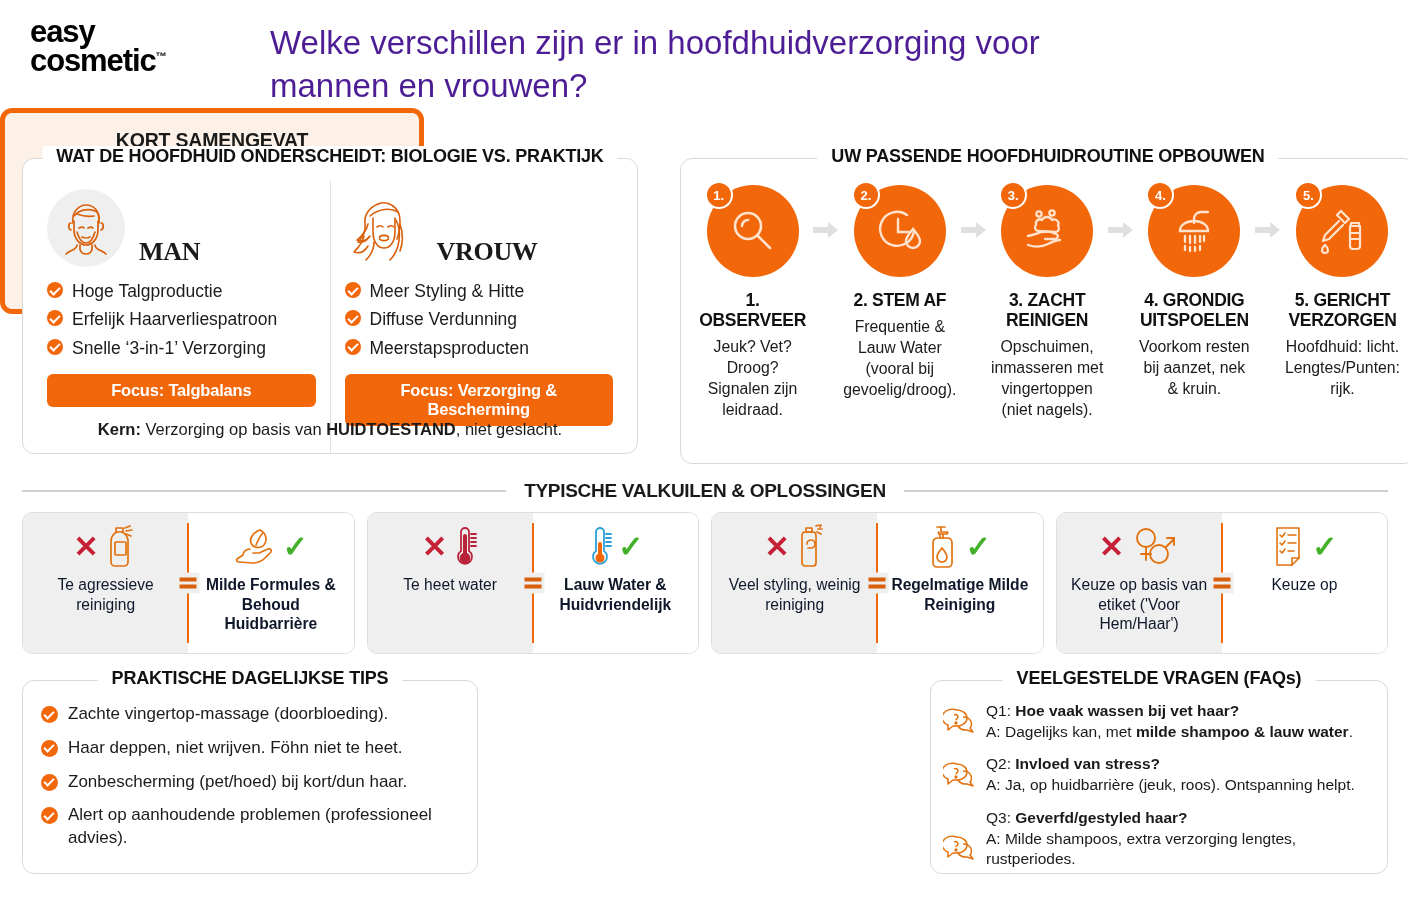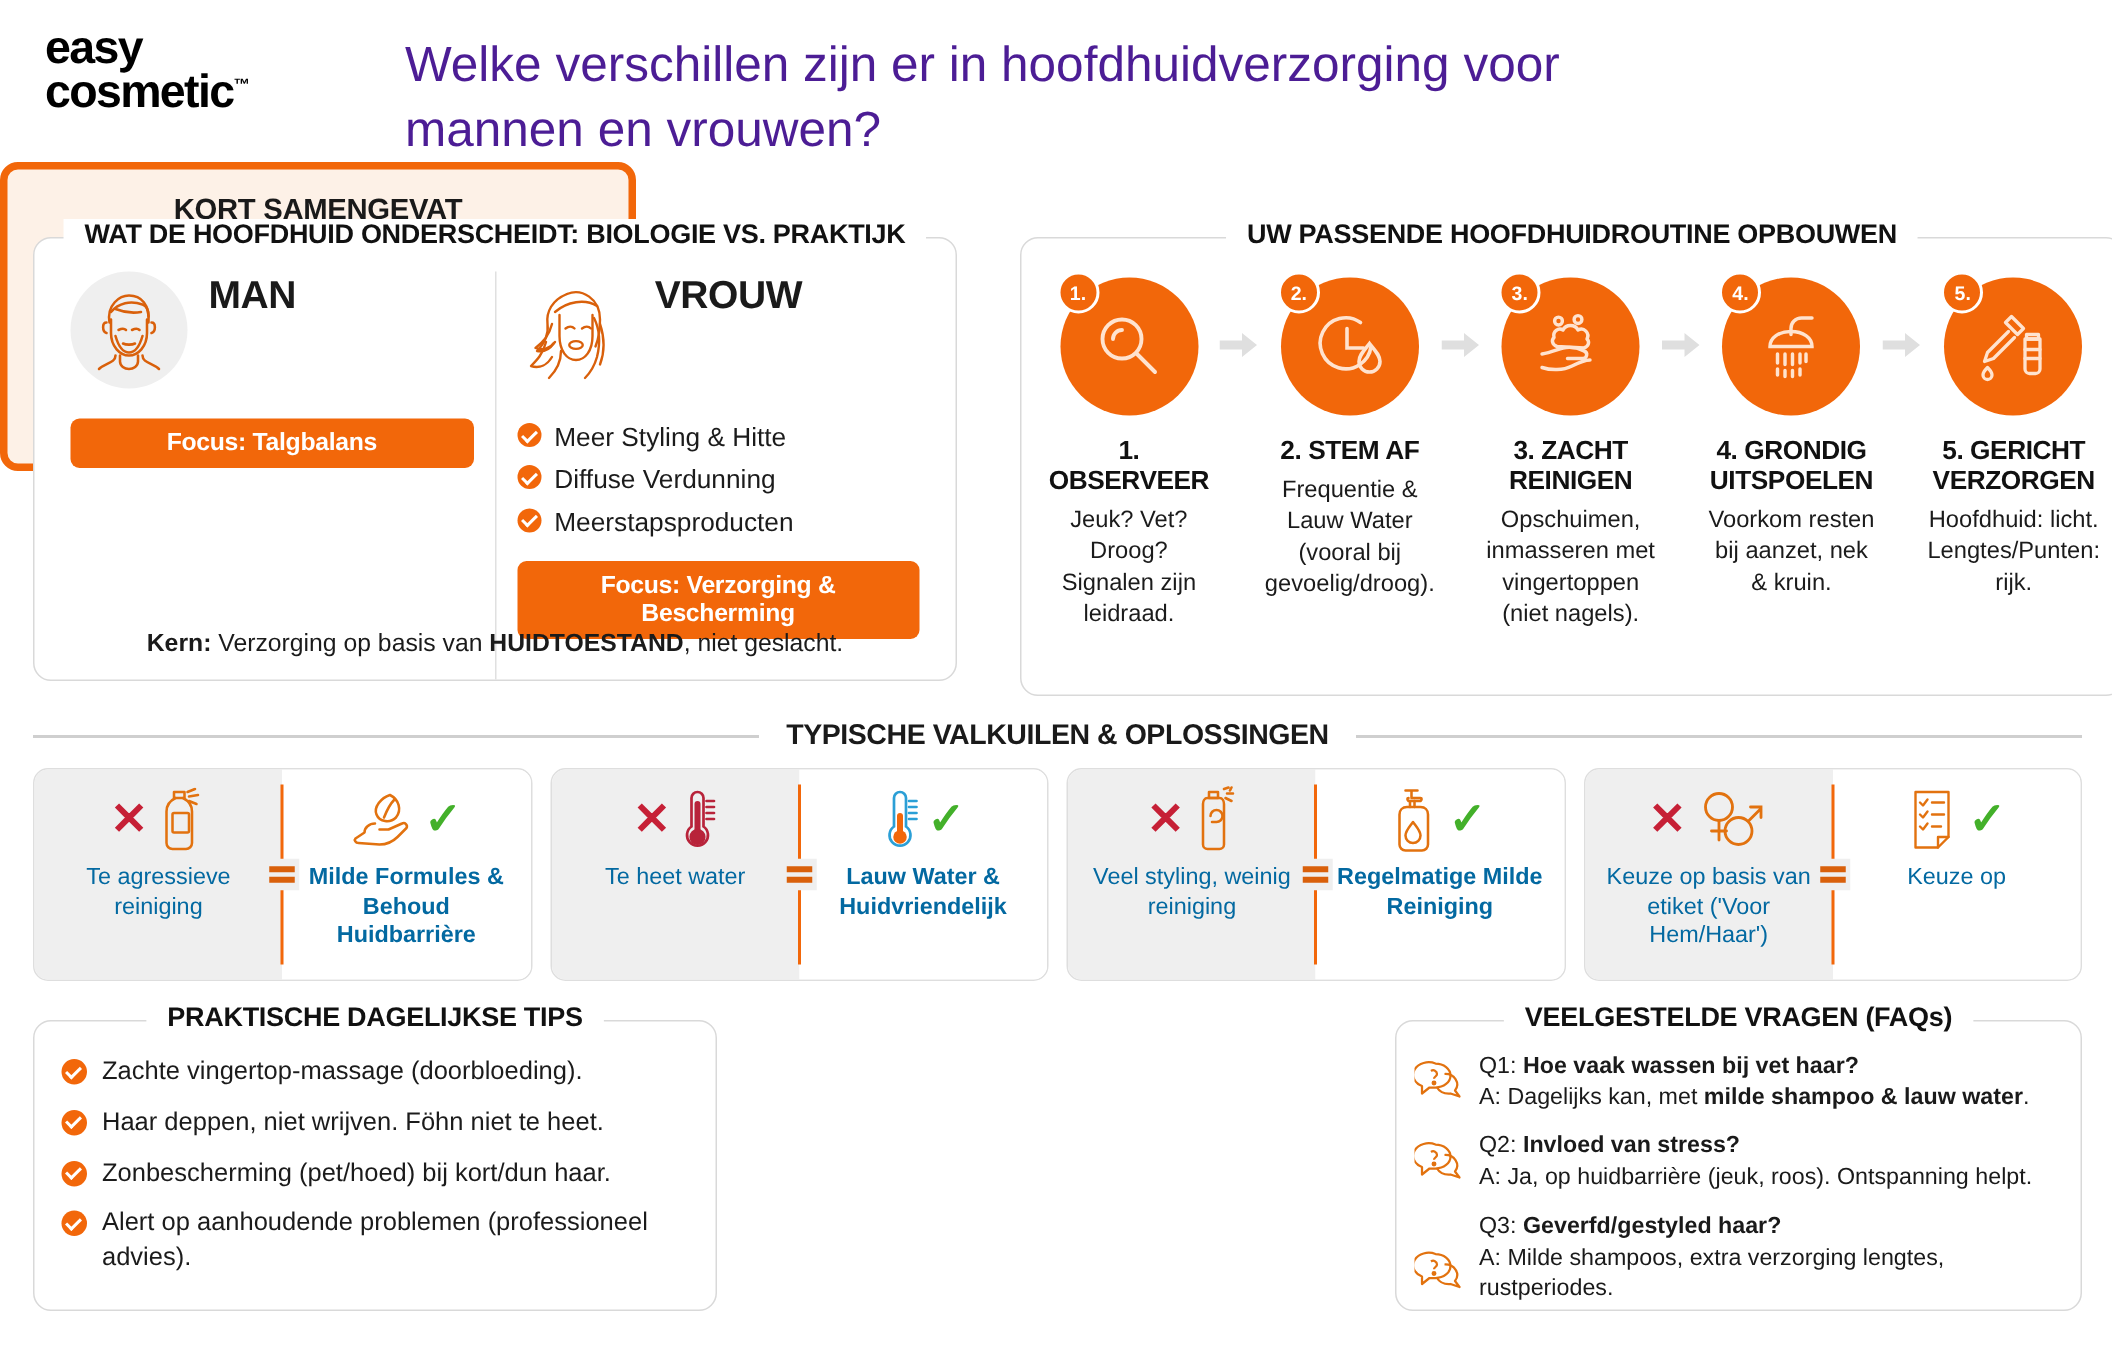--- a/index.html
+++ b/index.html
@@ -42,21 +42,21 @@
     background: #fff; padding: 0 14px; white-space: nowrap;
     font-size: 18px; font-weight: bold; letter-spacing: -0.2px;
     color: #111;
   }
 
   
   #panel-bio { left: 22px; top: 158px; width: 616px; height: 296px; }
   .bio-cols { display: flex; padding: 22px 10px 0 10px; height: 100%; }
   .bio-col { flex: 1; padding: 0 14px; position: relative; }
   .bio-col.left { border-right: 1.5px solid #e0e0e0; }
-  .person-row { display: flex; align-items: flex-start; gap: 14px; height: 86px; }
+  .person-row { display: flex; align-items: flex-end; gap: 14px; height: 86px; font-family: Liberation Serif, serif; }
   .person-label { font-size: 26px; font-weight: bold; letter-spacing: -0.3px; }
   .avatar-circle {
     width: 78px; height: 78px; border-radius: 50%;
     background: #efefef; display: flex; align-items: center; justify-content: center;
   }
   .avatar-plain { width: 78px; height: 78px; display:flex; align-items:center; justify-content:center;}
   ul.checks { list-style: none; margin-top: 10px; }
   ul.checks li {
     display: flex; align-items: flex-start; gap: 9px;
     font-size: 17.5px; line-height: 1.62; color: #1b1b1b;
@@ -120,21 +120,21 @@
   .pitfalls { position: absolute; left: 22px; top: 512px; width: 1366px; display: flex; gap: 12px; }
   .pf-card {
     flex: 1 1 0; height: 142px;
     border: 1.5px solid #dedede; border-radius: 10px;
     overflow: hidden; display: flex; position: relative; background: #fff;
   }
   .pf-half { flex: 1 1 50%; padding: 10px 6px 0 6px; text-align: center; }
   .pf-half.bad { background: #efefef; }
   .pf-half.good { background: #ffffff; }
   .pf-icon-row { height: 48px; display: flex; align-items: center; justify-content: center; gap: 5px; }
-  .pf-text { font-size: 15.6px; line-height: 1.26; color: #0369a1; margin-top: 4px;}
+  .pf-text { font-size: 15.6px; line-height: 1.26; color: #0f172a; margin-top: 4px;}
   .pf-text.strong { font-weight: bold; }
   .pf-divider {
     position: absolute; left: 50%; top: 10px; bottom: 10px;
     width: 2px; background: #F2670A; transform: translateX(-50%);
   }
   .pf-eq {
     position: absolute; left: 50%; top: 50%;
     transform: translate(-50%, -50%);
     background: #efefef; padding: 2px 3px; line-height: 0;
   }
@@ -200,20 +200,34 @@
                 <path d="M24 31 c2 -1 4 -1 5 0 M33 31 c2 -1 4 -1 5 0"></path>
                 <path d="M22 35 c2 7 5 11 9 11 s7-4 9-11"></path>
                 <path d="M27 40 c2 1 6 1 8 0"></path>
                 <path d="M22 48 c0 5 -7 5 -11 9 M40 48 c0 5 7 5 11 9"></path>
                 <path d="M25 48 v4 c0 3 3 5 6 5 s6-2 6-5 v-4"></path>
               </g>
             </svg>
           </div>
           <div class="person-label">MAN</div>
         </div>
+        <ul class="checks">
+          <li>
+              <span class="chk"></span>
+              <span>Hoge Talgproductie</span>
+            </li>
+          <li>
+              <span class="chk"></span>
+              <span>Erfelijk Haarverliespatroon</span>
+            </li>
+          <li>
+              <span class="chk"></span>
+              <span>Snelle ‘3-in-1’ Verzorging</span>
+            </li>
+        </ul>
         <div class="focus-pill">Focus: Talgbalans</div>
       </div>
 
       <div class="bio-col">
         <div class="person-row">
           <div class="avatar-plain">
             <svg width="72" height="68" viewBox="0 0 72 68">
               <g fill="none" stroke="#D9600B" stroke-width="1.6" stroke-linecap="round" stroke-linejoin="round">
                 <path d="M30 10 C40 6, 52 13, 52 27 c0 7 -1 13 -3 18"></path>
                 <path d="M30 10 C20 14, 16 22, 17 30 c1 8 -3 14 -7 18 c6 1 9 -2 11 -5"></path>

